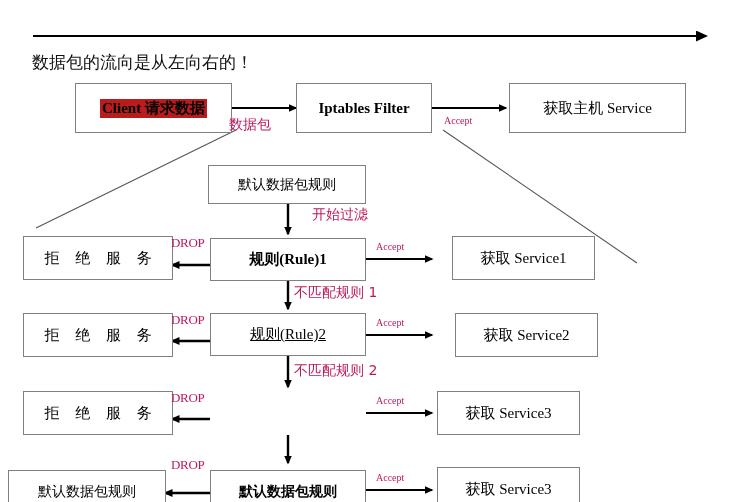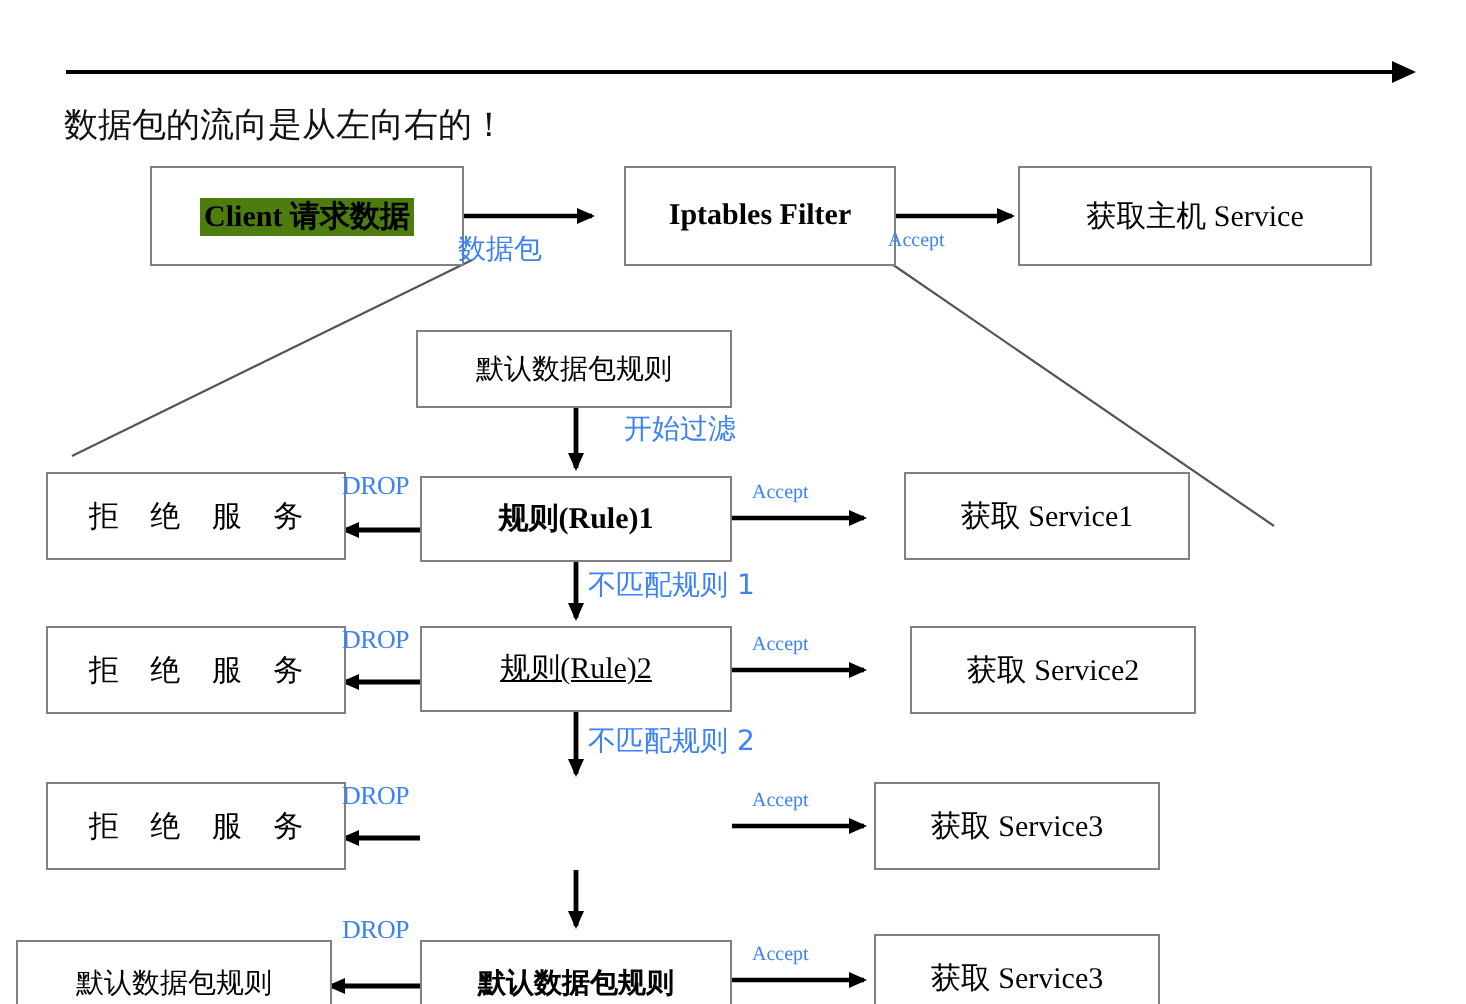--- a/index.html
+++ b/index.html
@@ -20,26 +20,26 @@
     background:#ffffff;
     display:flex;align-items:center;justify-content:center;
     font-size:15px;
     color:#000;
     white-space:nowrap;
     z-index:3;
   }
   .box.bold{font-weight:bold;}
   .box.sp{letter-spacing:6px;text-indent:6px;}
 
-  .hl{background:#4d7c0f;padding:0 2px;font-weight:bold;font-size:15px;}
+  .hl{background:#b91c1c;padding:0 2px;font-weight:bold;font-size:15px;}
 
   .lbl{
     position:absolute;
     font-size:14px;
-    color:#3b82f6;
+    color:#be185d;
     white-space:nowrap;
     background:transparent;
     z-index:4;
   }
   .lbl.cn{font-family:"DejaVu Sans","Liberation Sans",sans-serif;font-size:14px;}
   .title{
     position:absolute;
     font-family:"DejaVu Sans","Liberation Sans",sans-serif;
     font-size:17px;color:#111;white-space:nowrap;z-index:4;
   }
@@ -95,21 +95,21 @@
 
     <line x1="366" y1="470" x2="432" y2="470" stroke="#000" stroke-width="2.2" marker-end="url(#ah)"></line>
   </svg>
 
   <div class="title" style="left:32px;top:31px;">数据包的流向是从左向右的！</div>
 
   <div class="box" style="left:75px;top:63px;width:157px;height:50px;">
     <span class="hl">Client 请求数据</span>
   </div>
 
-  <div class="box bold" style="left:312px;top:63px;width:136px;height:50px;">
+  <div class="box bold" style="left:296px;top:63px;width:136px;height:50px;">
     <span>Iptables Filter</span>
   </div>
 
   <div class="box" style="left:509px;top:63px;width:177px;height:50px;">
     <span>获取主机 Service</span>
   </div>
 
   <div class="lbl cn" style="left:229px;top:96px;">数据包</div>
   <div class="lbl accept" style="left:444px;top:95px;">Accept</div>
 

